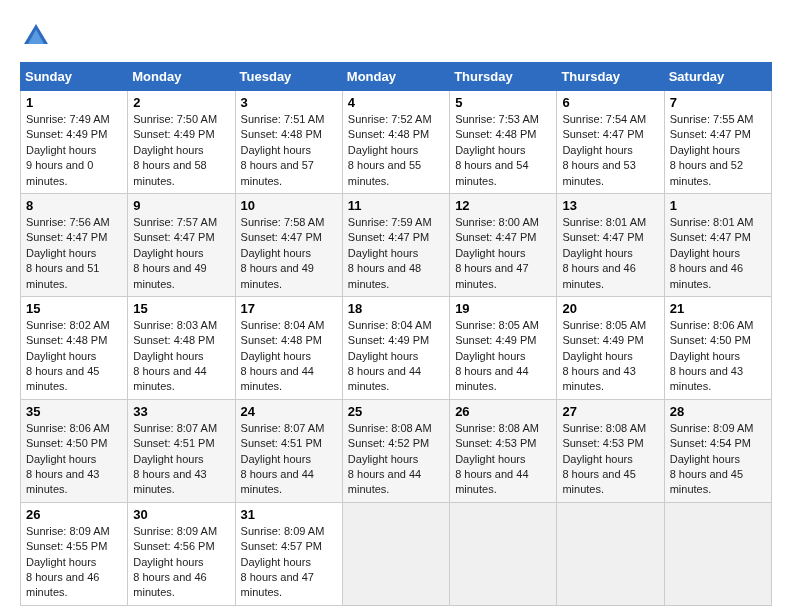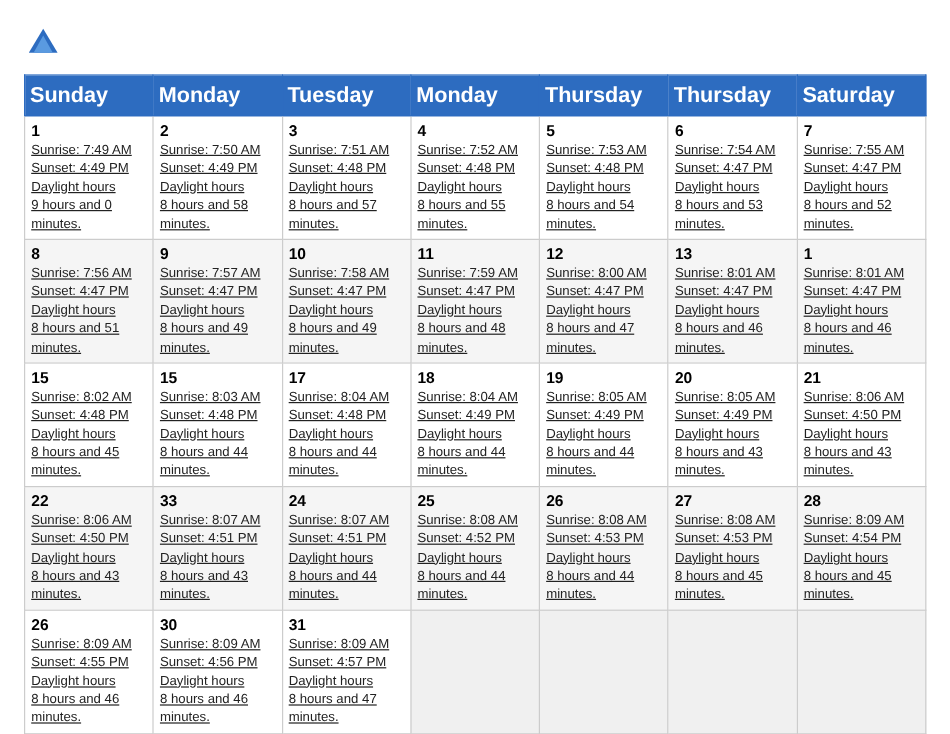--- a/index.html
+++ b/index.html
@@ -49,21 +49,21 @@
     .calendar {
       width: 100%;
       border-collapse: collapse;
       font-size: 11px;
     }
     .calendar th {
       background-color: #2d6cc0;
       color: white;
       padding: 6px 4px;
       text-align: left;
-      font-size: 18px;
+      font-size: 13px;
       font-weight: bold;
       border: 1px solid #2d6cc0;
     }
     .calendar td {
       border: 1px solid #ccc;
       vertical-align: top;
       padding: 4px 5px;
       width: 107px;
       min-height: 80px;
       background: #fff;
@@ -73,21 +73,20 @@
     }
     .day-num {
       font-size: 13px;
       font-weight: bold;
       display: block;
       margin-bottom: 2px;
     }
     .day-info {
       color: #222;
       line-height: 1.4;
-      text-decoration: underline;
     }
     .empty-cell {
       background: #f0f0f0 !important;
     }
   </style>
 </head>
 <body>
 
 <div class="header">
   <div class="logo">
@@ -204,21 +203,21 @@
           <span class="day-num">20</span>
           <div class="day-info">Sunrise: 8:05 AM<br>Sunset: 4:49 PM<br>Daylight hours<br>8 hours and 43 minutes.</div>
         </td>
         <td>
           <span class="day-num">21</span>
           <div class="day-info">Sunrise: 8:06 AM<br>Sunset: 4:50 PM<br>Daylight hours<br>8 hours and 43 minutes.</div>
         </td>
       </tr>
       <tr>
         <td>
-          <span class="day-num">22</span>
+          <span class="day-num">35</span>
           <div class="day-info">Sunrise: 8:06 AM<br>Sunset: 4:50 PM<br>Daylight hours<br>8 hours and 43 minutes.</div>
         </td>
         <td>
           <span class="day-num">33</span>
           <div class="day-info">Sunrise: 8:07 AM<br>Sunset: 4:51 PM<br>Daylight hours<br>8 hours and 43 minutes.</div>
         </td>
         <td>
           <span class="day-num">24</span>
           <div class="day-info">Sunrise: 8:07 AM<br>Sunset: 4:51 PM<br>Daylight hours<br>8 hours and 44 minutes.</div>
         </td>

